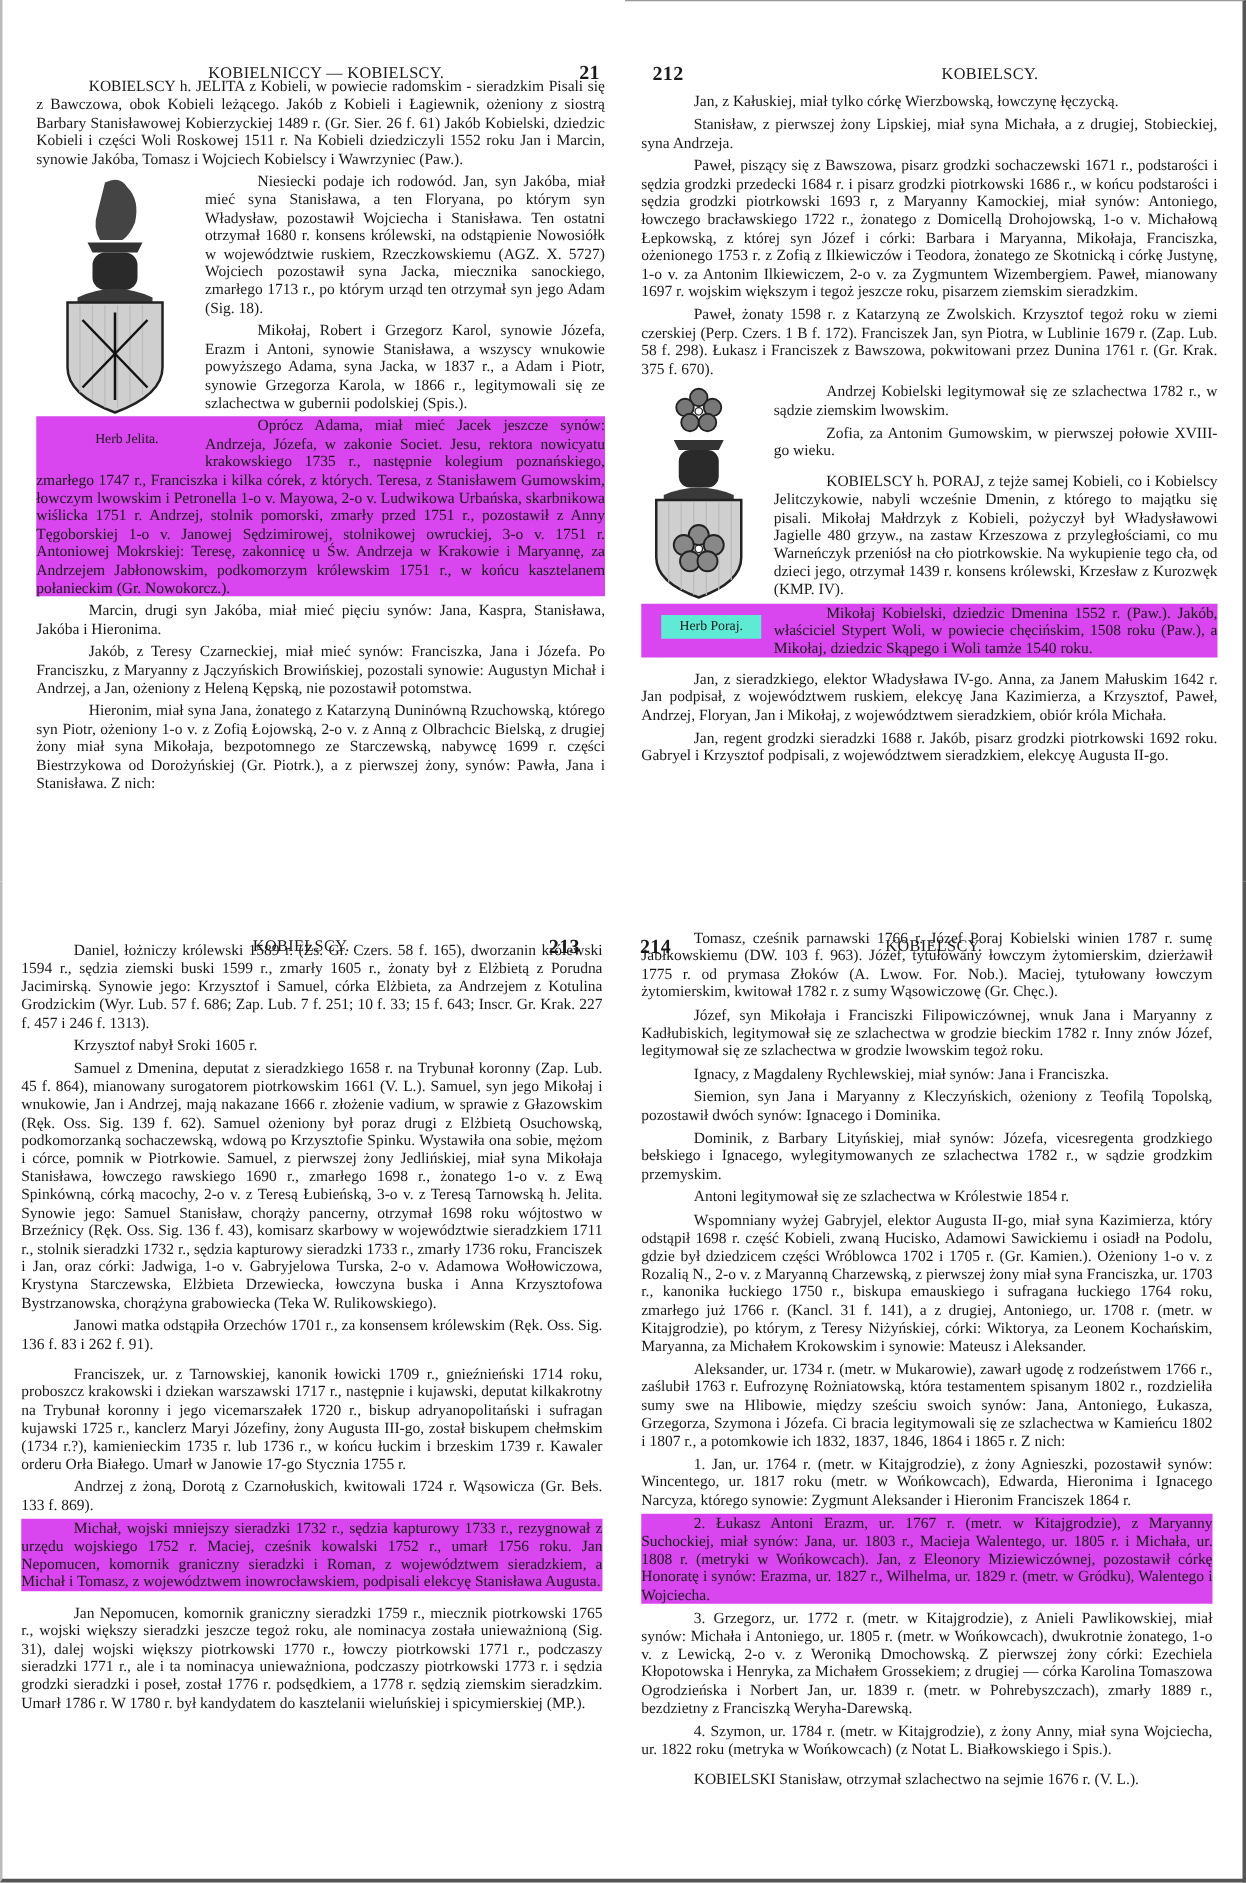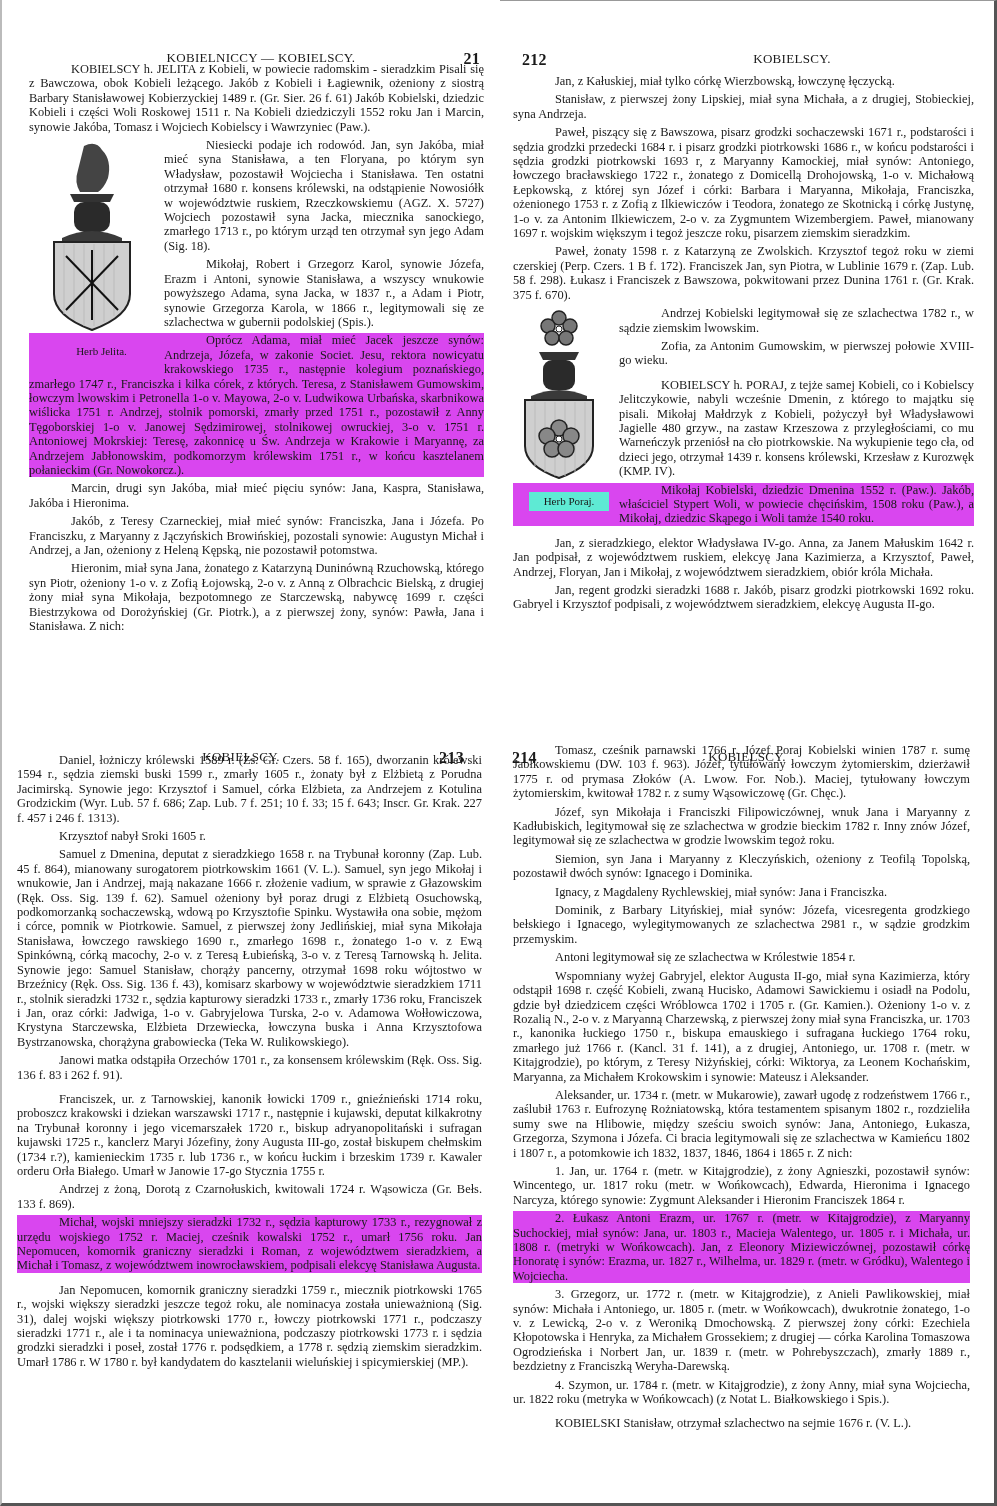--- a/index.html
+++ b/index.html
@@ -156,23 +156,23 @@
 </div>
 
 <div class="page br">
   <div class="running-head">
     <span class="num">214</span>
     <span class="title">KOBIELSCY.</span>
   </div>
   <div class="body">
     <p>Tomasz, cześnik parnawski 1766 r. Józef Poraj Kobielski winien 1787 r. sumę Jabłkowskiemu (DW. 103 f. 963). Józef, tytułowany łowczym żytomierskim, dzierżawił 1775 r. od prymasa Złoków (A. Lwow. For. Nob.). Maciej, tytułowany łowczym żytomierskim, kwitował 1782 r. z sumy Wąsowiczowę (Gr. Chęc.).</p>
     <p>Józef, syn Mikołaja i Franciszki Filipowiczównej, wnuk Jana i Maryanny z Kadłubiskich, legitymował się ze szlachectwa w grodzie bieckim 1782 r. Inny znów Józef, legitymował się ze szlachectwa w grodzie lwowskim tegoż roku.</p>
+    <p>Ignacy, z Magdaleny Rychlewskiej, miał synów: Jana i Franciszka.</p>
     <p>Siemion, syn Jana i Maryanny z Kleczyńskich, ożeniony z Teofilą Topolską, pozostawił dwóch synów: Ignacego i Dominika.</p>
-    <p>Ignacy, z Magdaleny Rychlewskiej, miał synów: Jana i Franciszka.</p>
-    <p>Dominik, z Barbary Lityńskiej, miał synów: Józefa, vicesregenta grodzkiego bełskiego i Ignacego, wylegitymowanych ze szlachectwa 2981 r., w sądzie grodzkim przemyskim.</p>
+    <p>Dominik, z Barbary Lityńskiej, miał synów: Józefa, vicesregenta grodzkiego bełskiego i Ignacego, wylegitymowanych ze szlachectwa 1782 r., w sądzie grodzkim przemyskim.</p>
     <p>Antoni legitymował się ze szlachectwa w Królestwie 1854 r.</p>
     <p>Wspomniany wyżej Gabryjel, elektor Augusta II-go, miał syna Kazimierza, który odstąpił 1698 r. część Kobieli, zwaną Hucisko, Adamowi Sawickiemu i osiadł na Podolu, gdzie był dziedzicem części Wróblowca 1702 i 1705 r. (Gr. Kamien.). Ożeniony 1-o v. z Rozalią N., 2-o v. z Maryanną Charzewską, z pierwszej żony miał syna Franciszka, ur. 1703 r., kanonika łuckiego 1750 r., biskupa emauskiego i sufragana łuckiego 1764 roku, zmarłego już 1766 r. (Kancl. 31 f. 141), a z drugiej, Antoniego, ur. 1708 r. (metr. w Kitajgrodzie), po którym, z Teresy Niżyńskiej, córki: Wiktorya, za Leonem Kochańskim, Maryanna, za Michałem Krokowskim i synowie: Mateusz i Aleksander.</p>
     <p>Aleksander, ur. 1734 r. (metr. w Mukarowie), zawarł ugodę z rodzeństwem 1766 r., zaślubił 1763 r. Eufrozynę Rożniatowską, która testamentem spisanym 1802 r., rozdzieliła sumy swe na Hlibowie, między sześciu swoich synów: Jana, Antoniego, Łukasza, Grzegorza, Szymona i Józefa. Ci bracia legitymowali się ze szlachectwa w Kamieńcu 1802 i 1807 r., a potomkowie ich 1832, 1837, 1846, 1864 i 1865 r. Z nich:</p>
     <p>1. Jan, ur. 1764 r. (metr. w Kitajgrodzie), z żony Agnieszki, pozostawił synów: Wincentego, ur. 1817 roku (metr. w Wońkowcach), Edwarda, Hieronima i Ignacego Narcyza, którego synowie: Zygmunt Aleksander i Hieronim Franciszek 1864 r.</p>
     <p class="shaded">2. Łukasz Antoni Erazm, ur. 1767 r. (metr. w Kitajgrodzie), z Maryanny Suchockiej, miał synów: Jana, ur. 1803 r., Macieja Walentego, ur. 1805 r. i Michała, ur. 1808 r. (metryki w Wońkowcach). Jan, z Eleonory Miziewiczównej, pozostawił córkę Honoratę i synów: Erazma, ur. 1827 r., Wilhelma, ur. 1829 r. (metr. w Gródku), Walentego i Wojciecha.</p>
     <p>3. Grzegorz, ur. 1772 r. (metr. w Kitajgrodzie), z Anieli Pawlikowskiej, miał synów: Michała i Antoniego, ur. 1805 r. (metr. w Wońkowcach), dwukrotnie żonatego, 1-o v. z Lewicką, 2-o v. z Weroniką Dmochowską. Z pierwszej żony córki: Ezechiela Kłopotowska i Henryka, za Michałem Grossekiem; z drugiej — córka Karolina Tomaszowa Ogrodzieńska i Norbert Jan, ur. 1839 r. (metr. w Pohrebyszczach), zmarły 1889 r., bezdzietny z Franciszką Weryha-Darewską.</p>
     <p>4. Szymon, ur. 1784 r. (metr. w Kitajgrodzie), z żony Anny, miał syna Wojciecha, ur. 1822 roku (metryka w Wońkowcach) (z Notat L. Białkowskiego i Spis.).</p>
     <p class="gap">KOBIELSKI Stanisław, otrzymał szlachectwo na sejmie 1676 r. (V. L.).</p>
   </div>
 </div>

